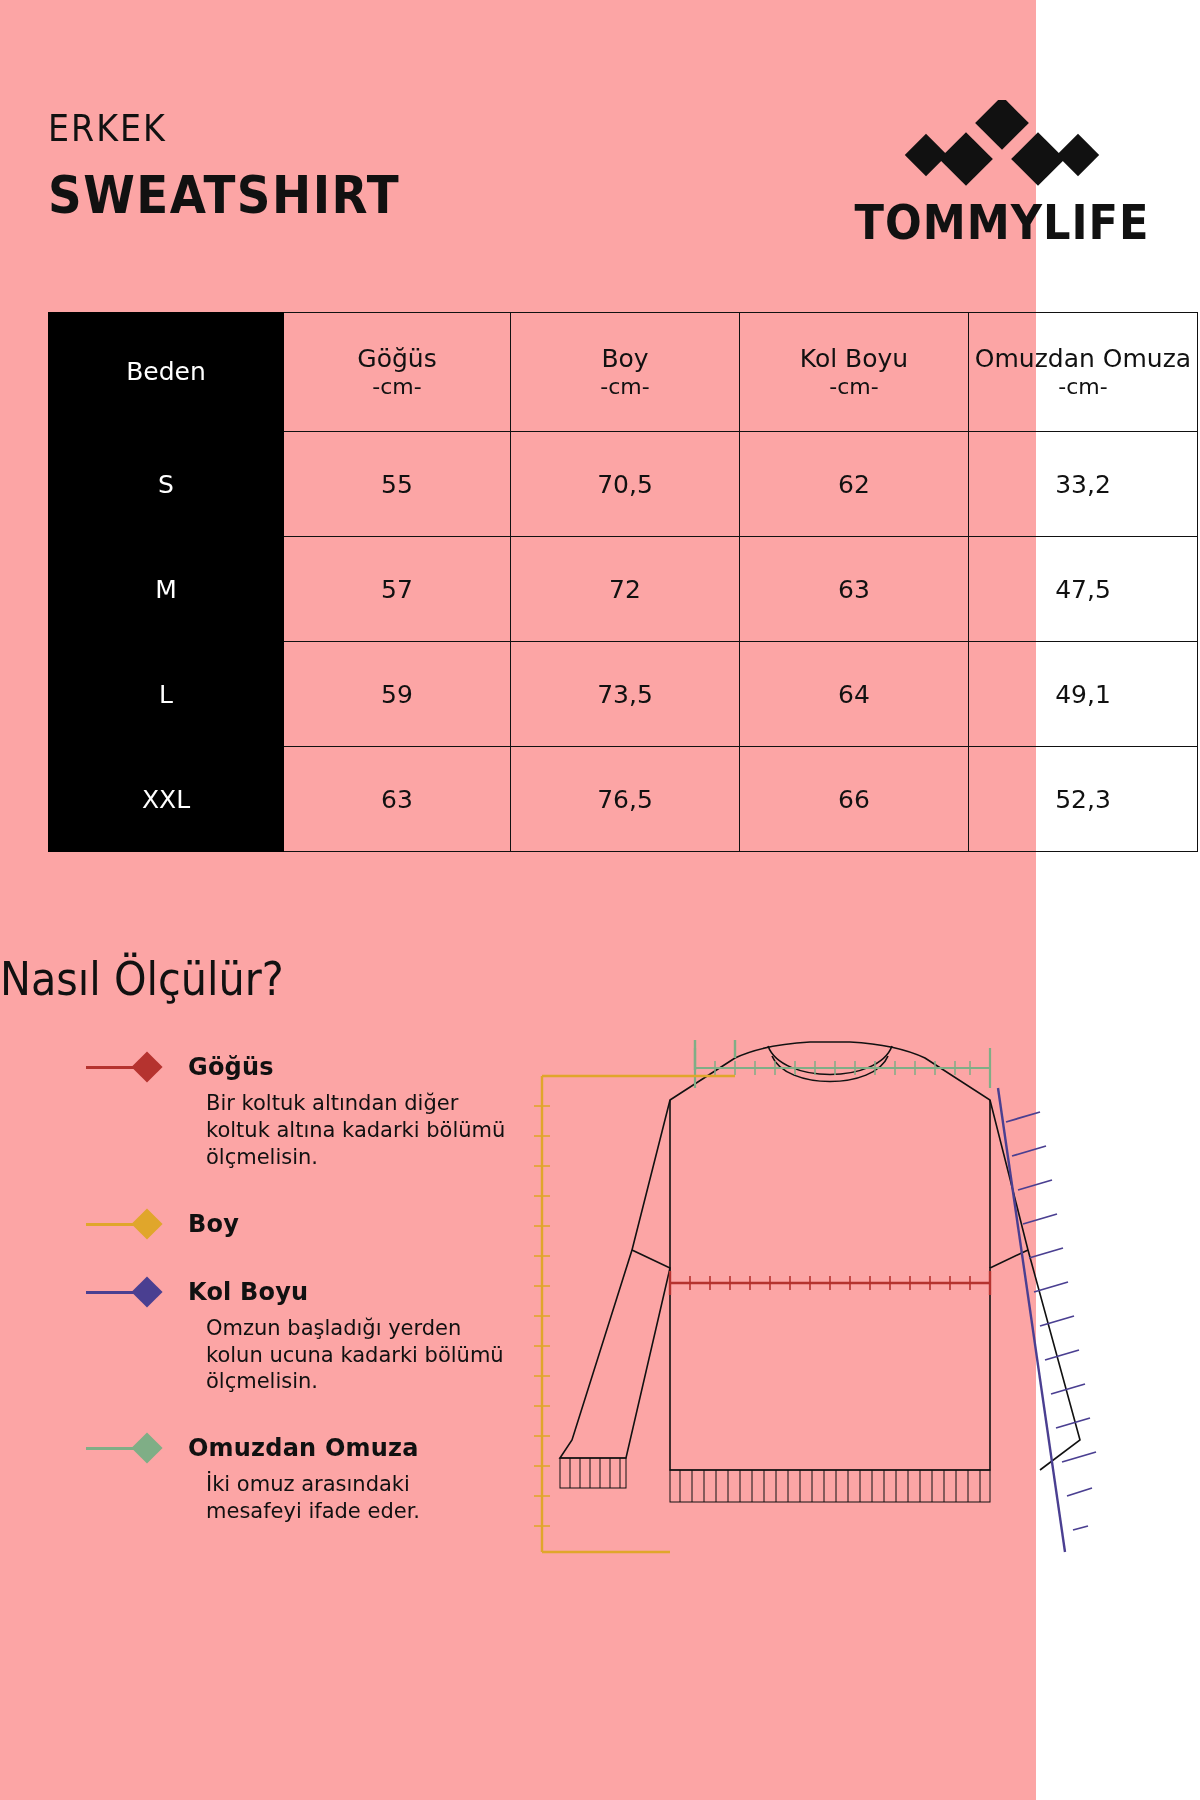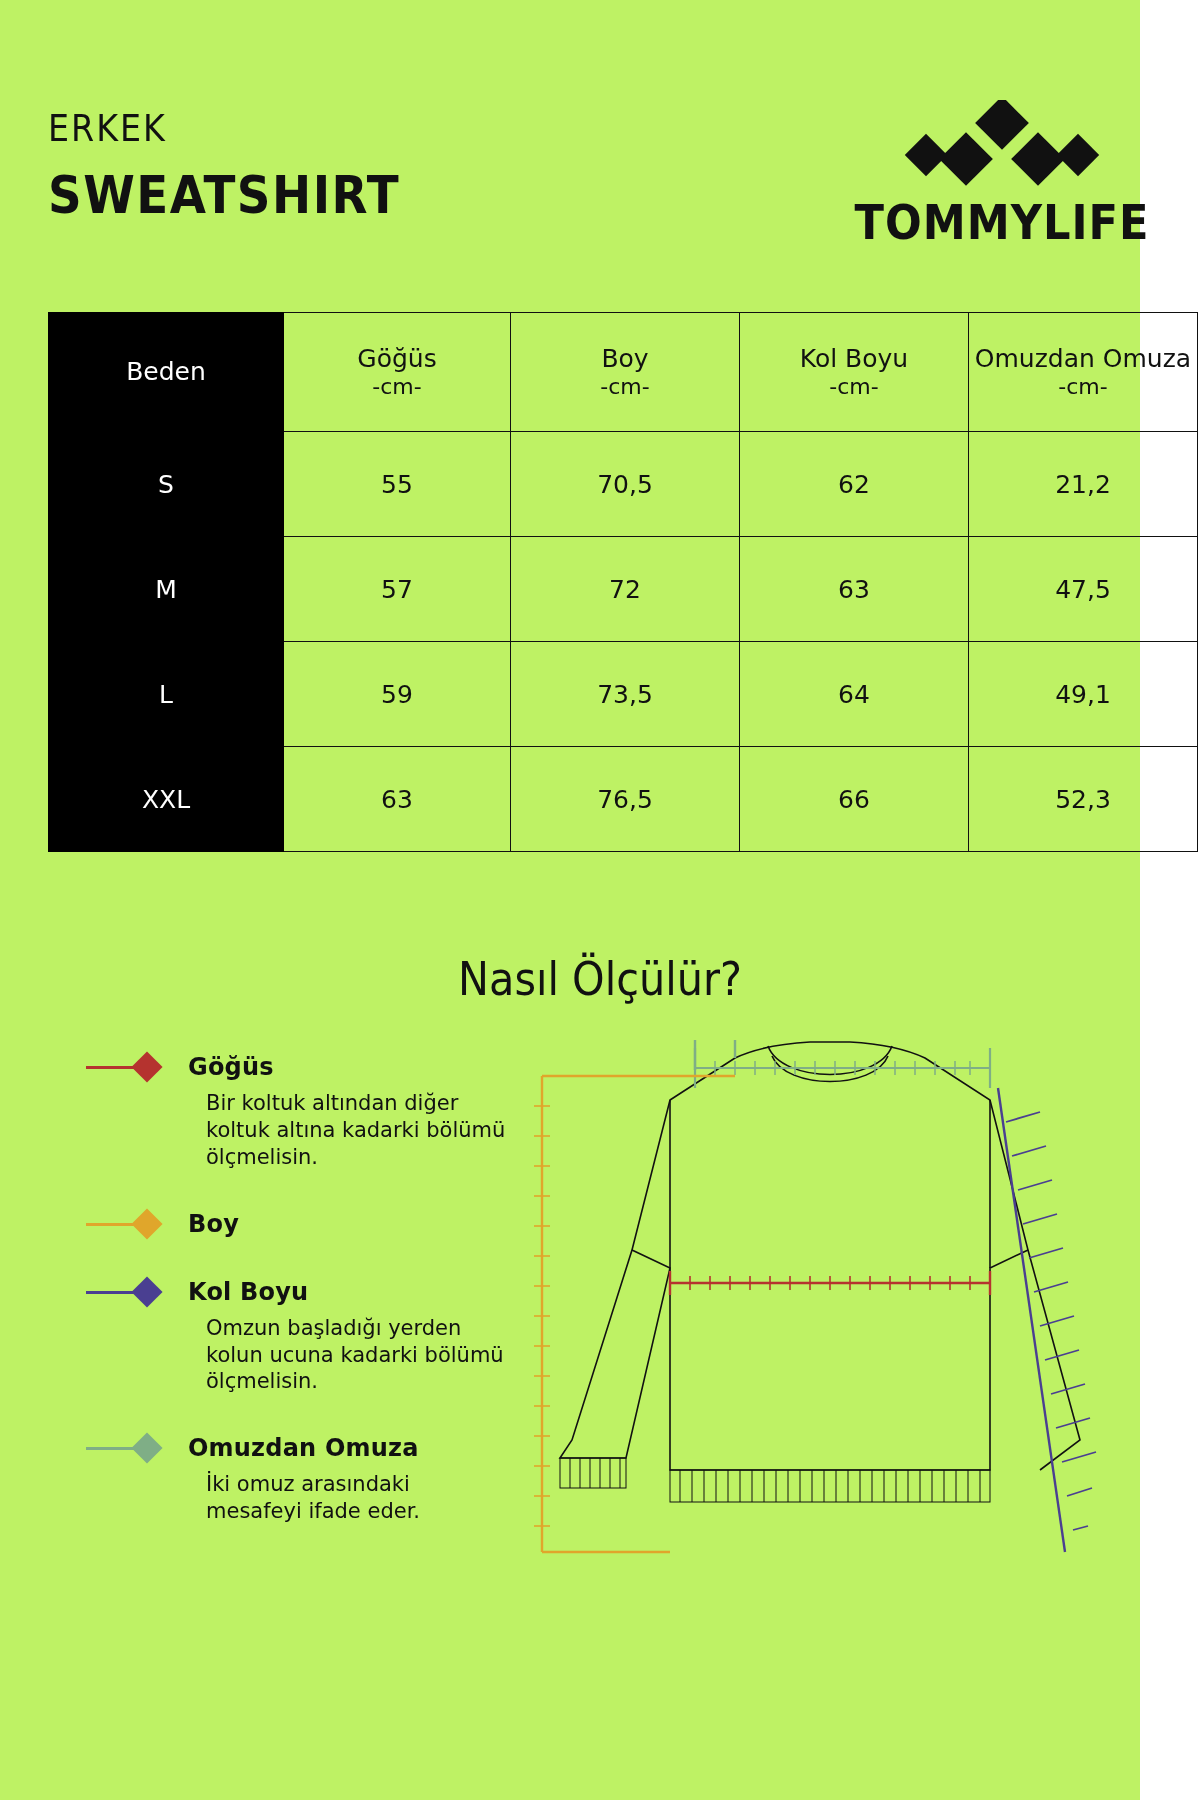--- a/index.html
+++ b/index.html
@@ -11,23 +11,23 @@
     width: 1200px;
     height: 1800px;
     font-family: "DejaVu Sans", sans-serif;
     color: #111111;
     position: relative;
     overflow: hidden;
   }
   .page {
     position: absolute;
     left: 0; top: 0;
-    width: 1140px;
+    width: 1036px;
     height: 1800px;
-    background: #bef264;
+    background: #fca5a5;
   }
 
   
   .header {
     position: absolute;
     left: 48px;
     top: 110px;
     width: 1104px;
     height: 150px;
   }
@@ -118,21 +118,21 @@
   .c3 { width: 220px; }
   .c4 { width: 220px; }
   .c5 { width: 220px; }
 
   
   .how-title {
     position: absolute;
     top: 952px;
     left: 0;
     width: 1200px;
-    text-align: center;
+    text-align: left;
     font-family: "DejaVu Sans Condensed", "Liberation Sans Narrow", "Liberation Sans", sans-serif;
     font-size: 46px;
     font-weight: 400;
     color: #111111;
   }
 
   .legend {
     position: absolute;
     left: 86px;
     top: 1052px;
@@ -241,21 +241,21 @@
             <span class="hdr-sub">-cm-</span>
           </th>
         </tr>
       </thead>
       <tbody>
         <tr>
           <td class="col-beden">S</td>
           <td>55</td>
           <td>70,5</td>
           <td>62</td>
-          <td>21,2</td>
+          <td>33,2</td>
         </tr>
         <tr>
           <td class="col-beden">M</td>
           <td>57</td>
           <td>72</td>
           <td>63</td>
           <td>47,5</td>
         </tr>
         <tr>
           <td class="col-beden">L</td>

